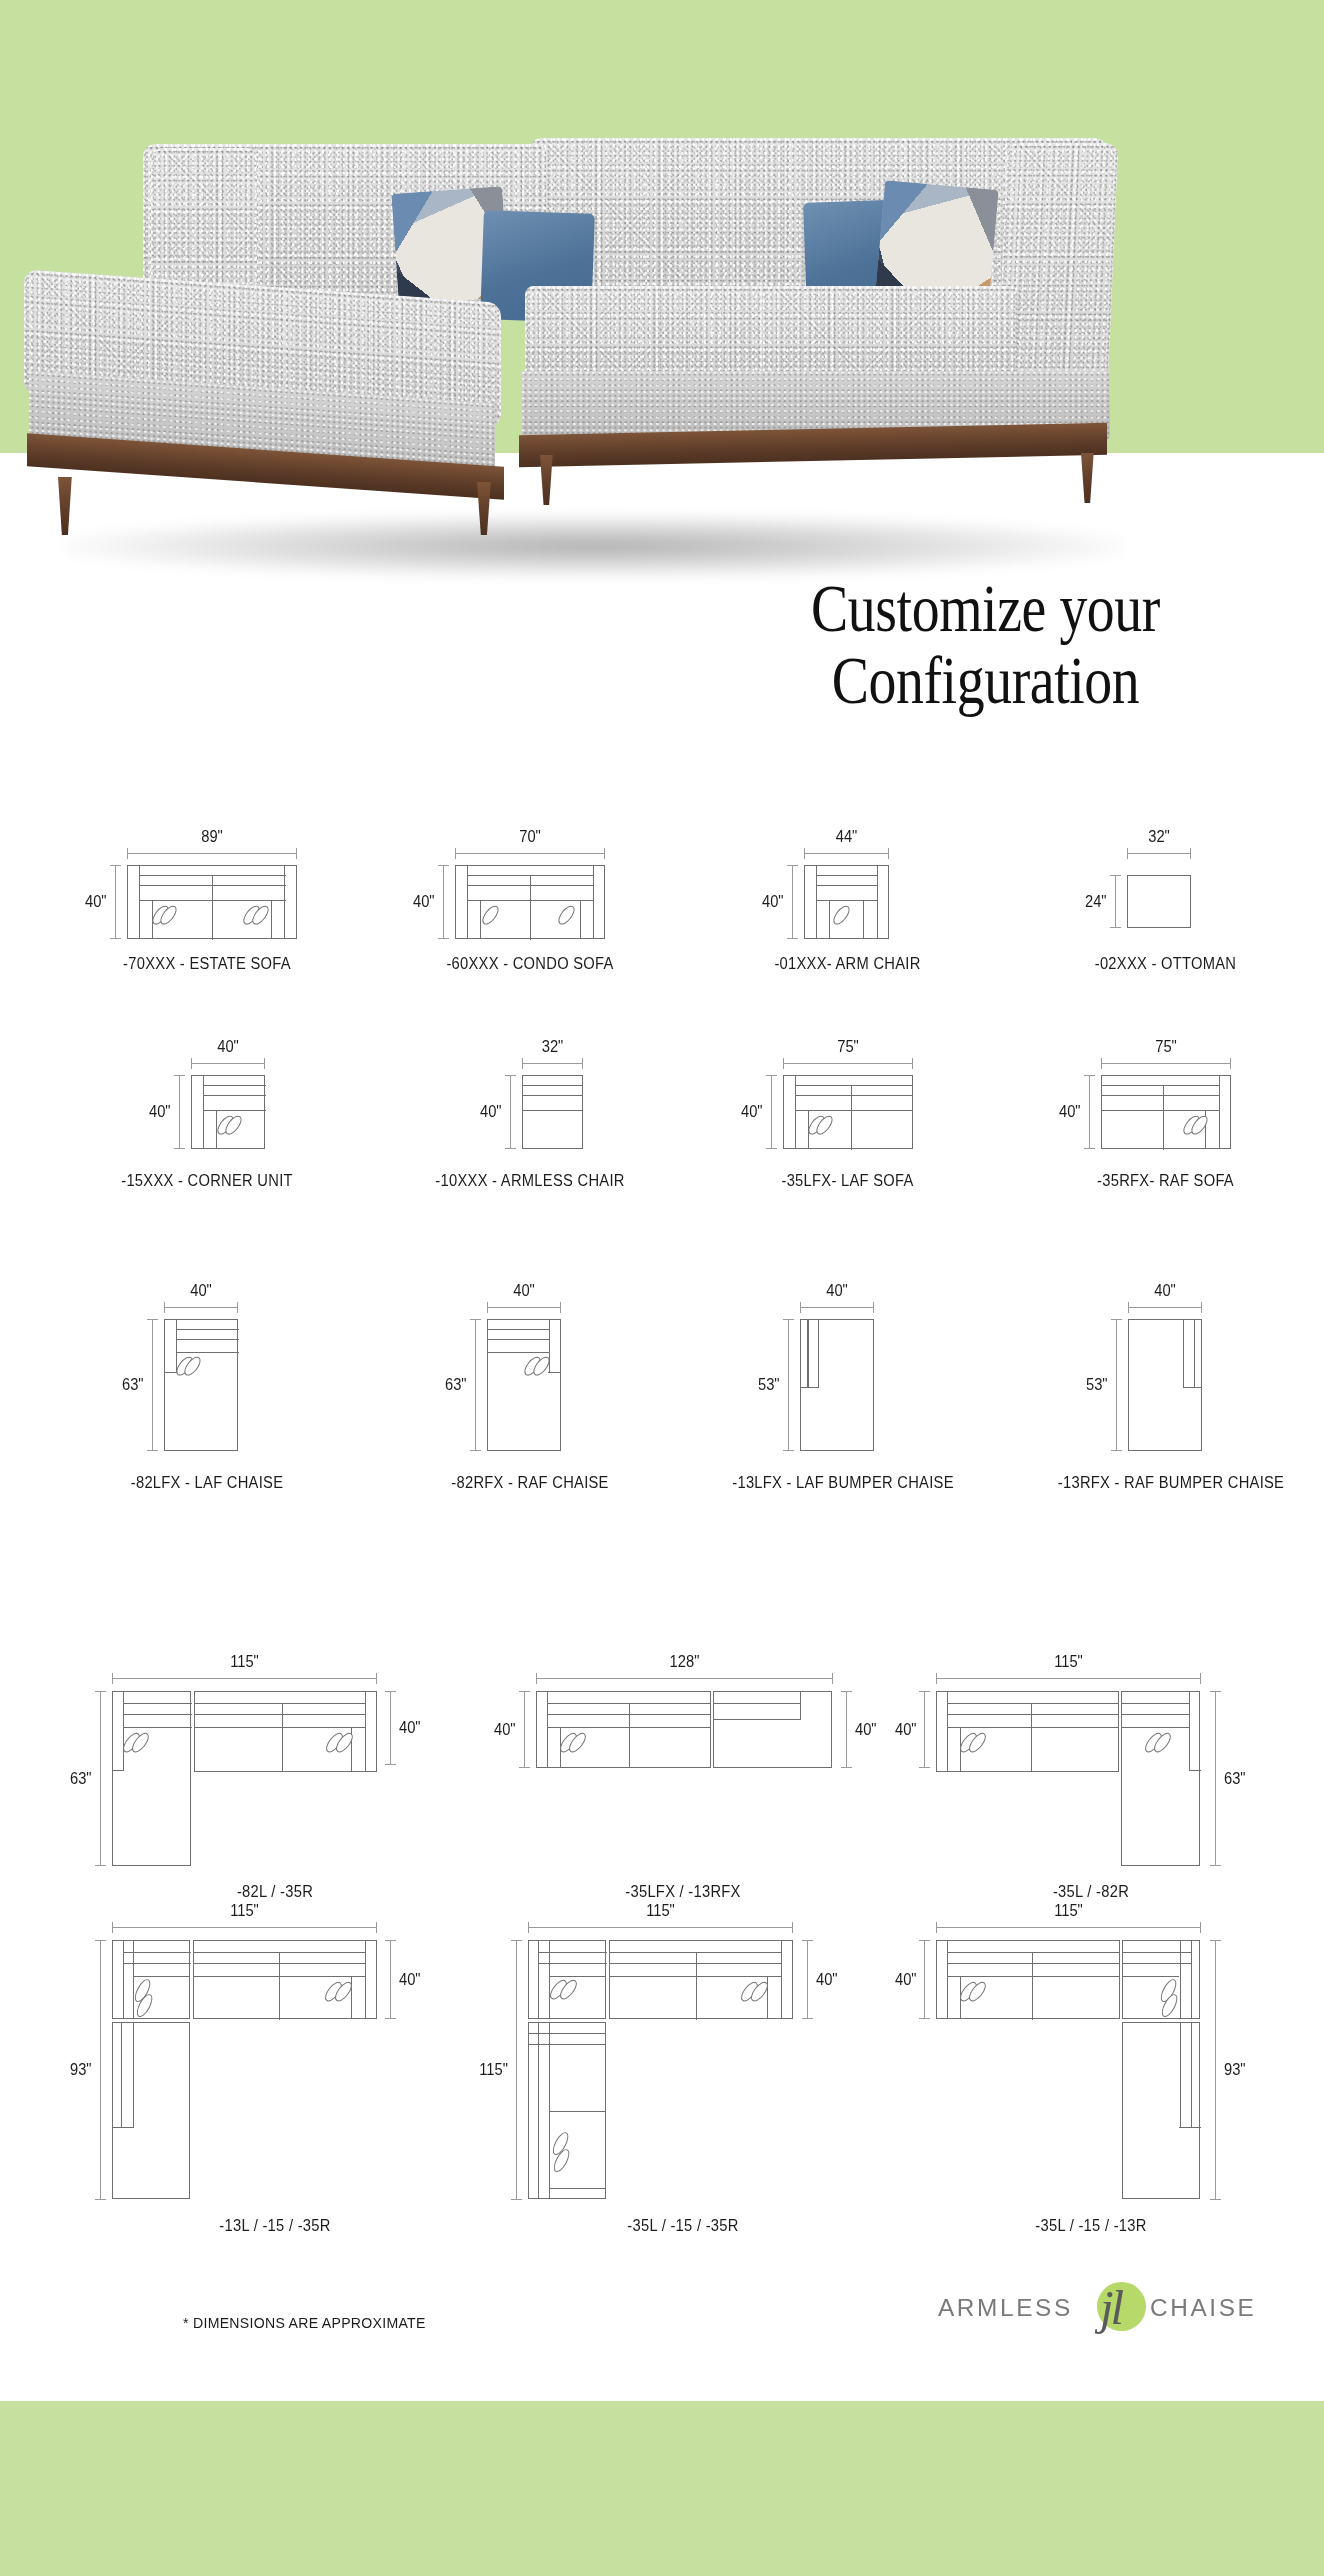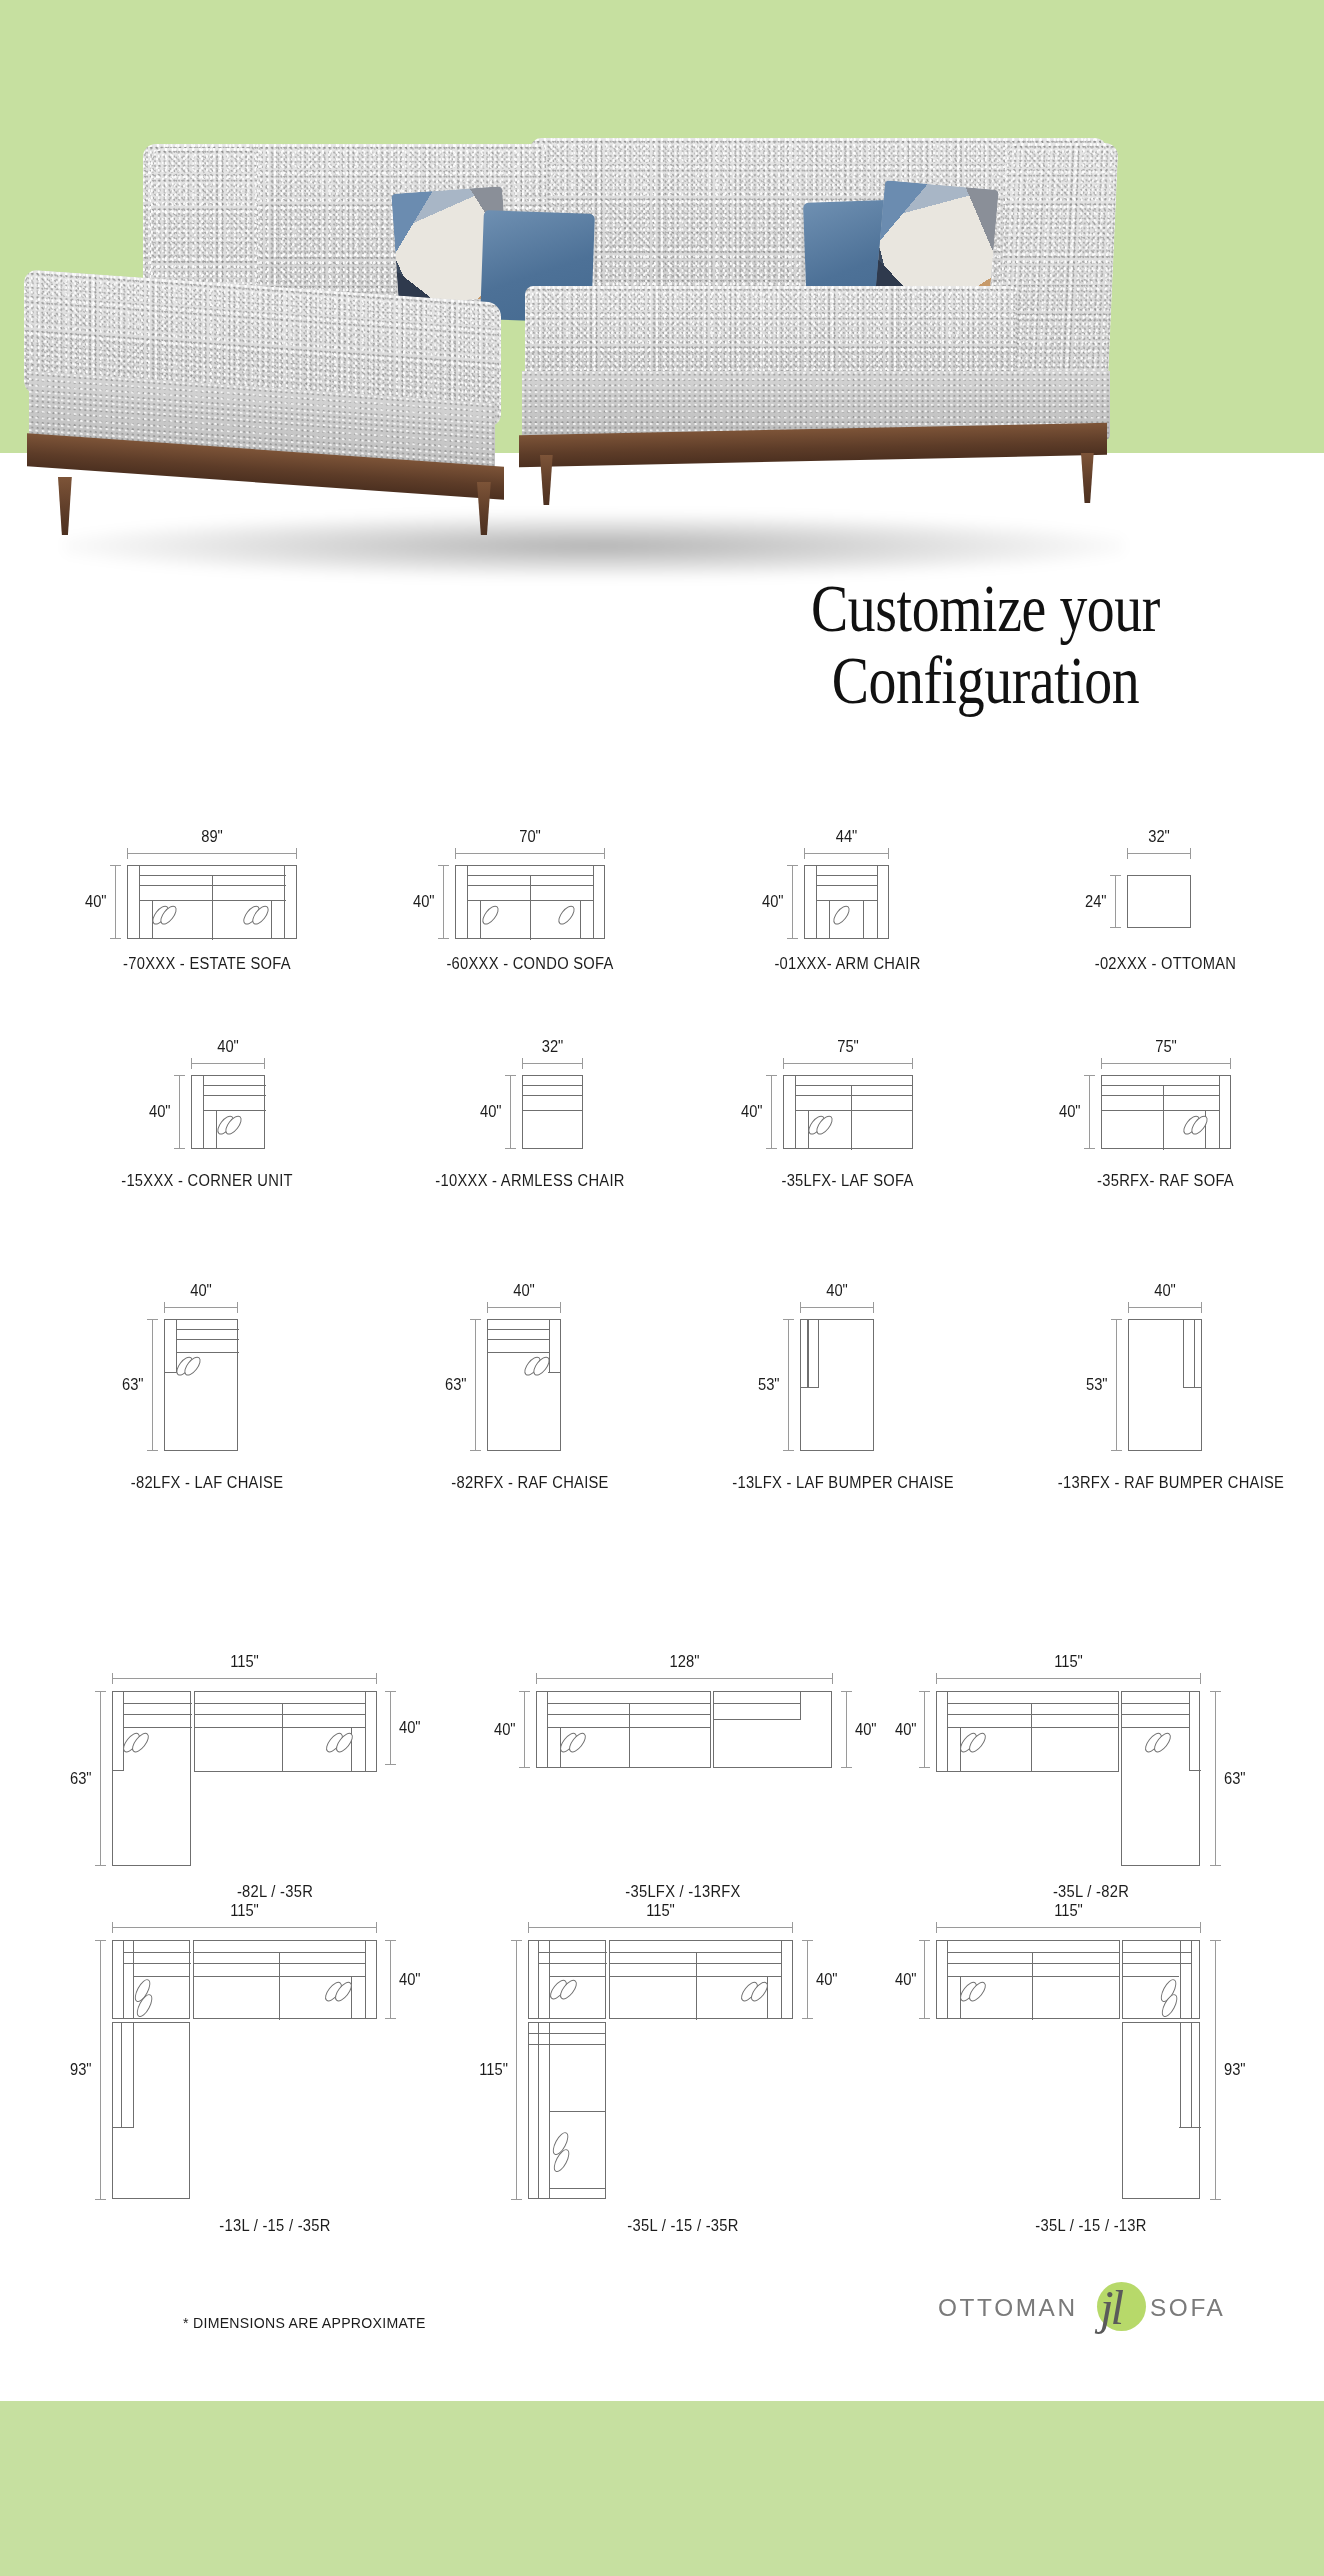--- a/index.html
+++ b/index.html
@@ -831,18 +831,18 @@
       <div class="ln ln-h" style="left:243px; top:187px; width:22px;"></div>
     </div>
     <div class="cap" style="top:315px;">-35L / -15 / -13R</div>
   </div>
 
 </div>
 
 <div class="footnote">* DIMENSIONS ARE APPROXIMATE</div>
 
 <div class="logo">
-  <div class="logo-word logo-left">OTTOMAN</div>
+  <div class="logo-word logo-left">ARMLESS</div>
   <div class="logo-dot"></div>
   <div class="logo-jl">jl</div>
-  <div class="logo-word logo-right">SOFA</div>
+  <div class="logo-word logo-right">CHAISE</div>
 </div>
 
 
 </body></html>

